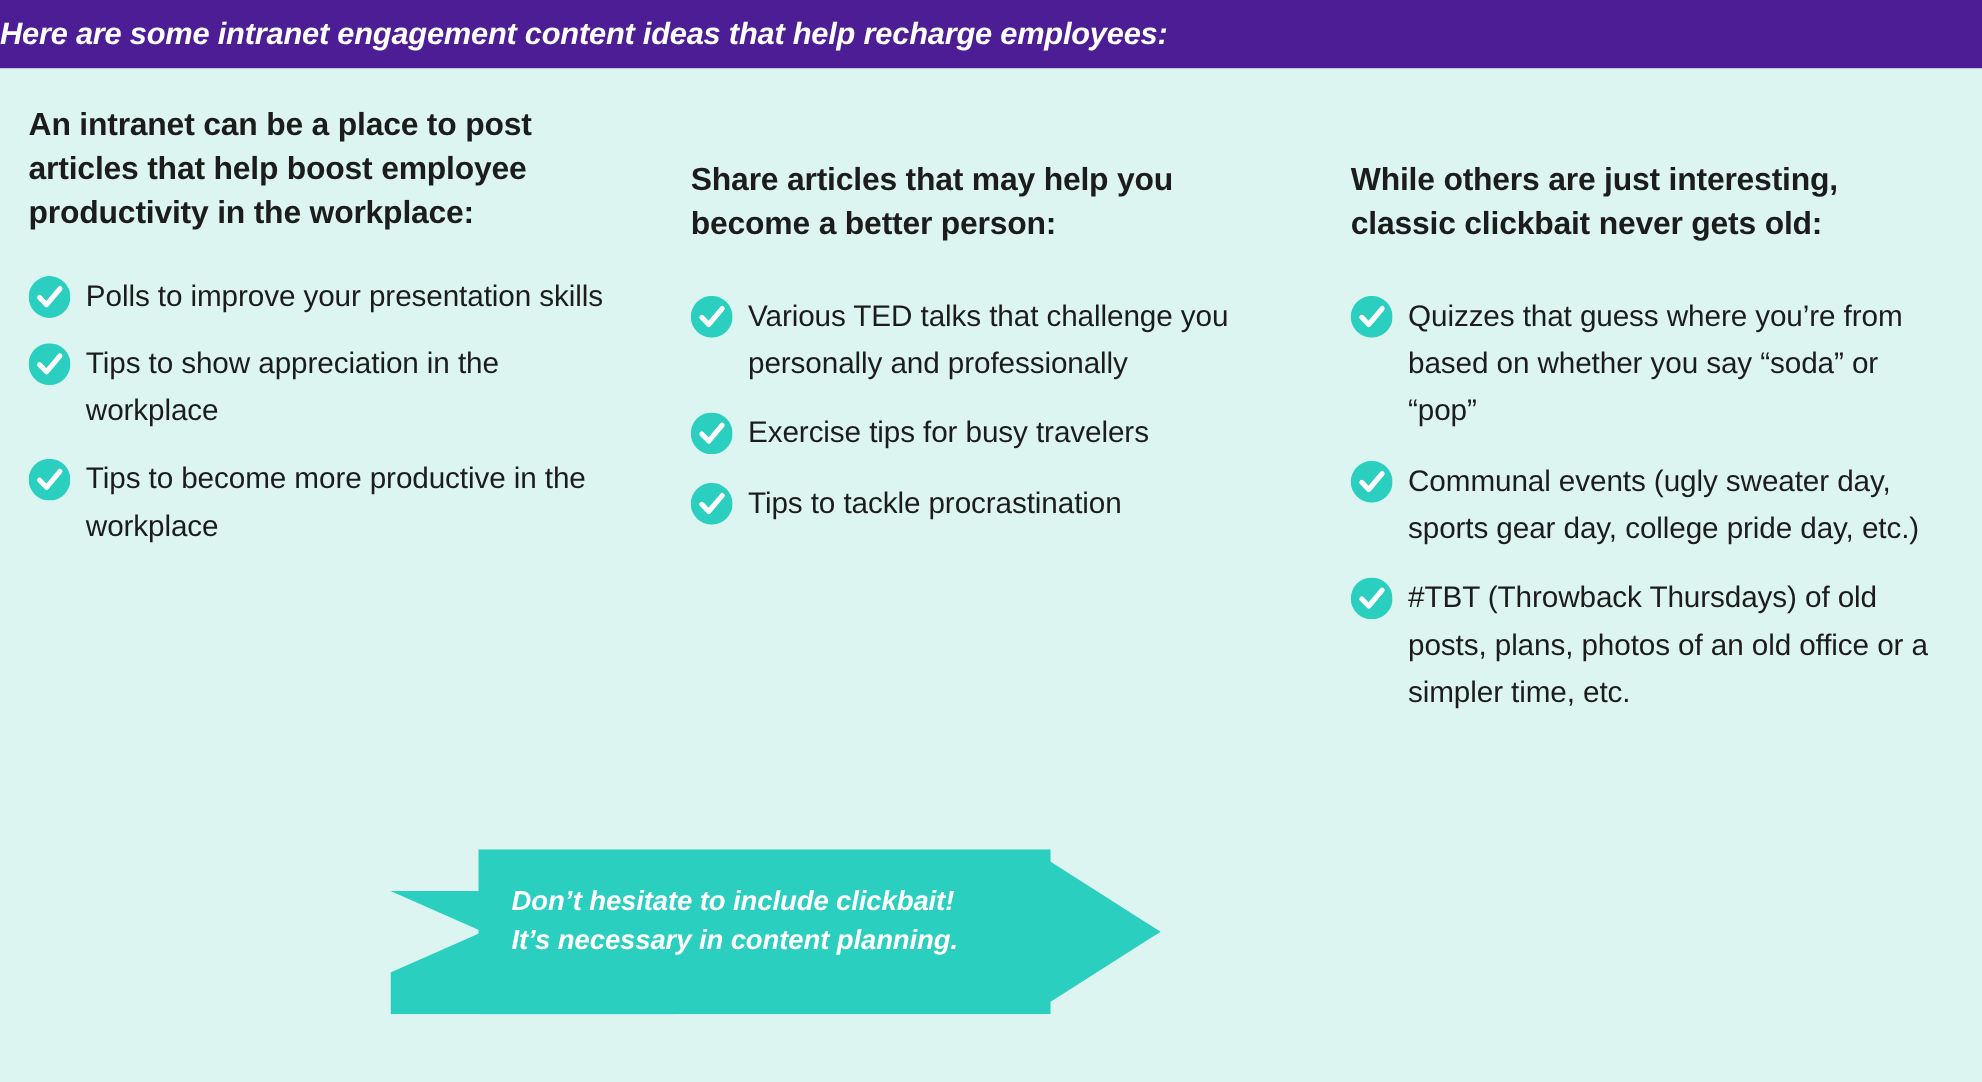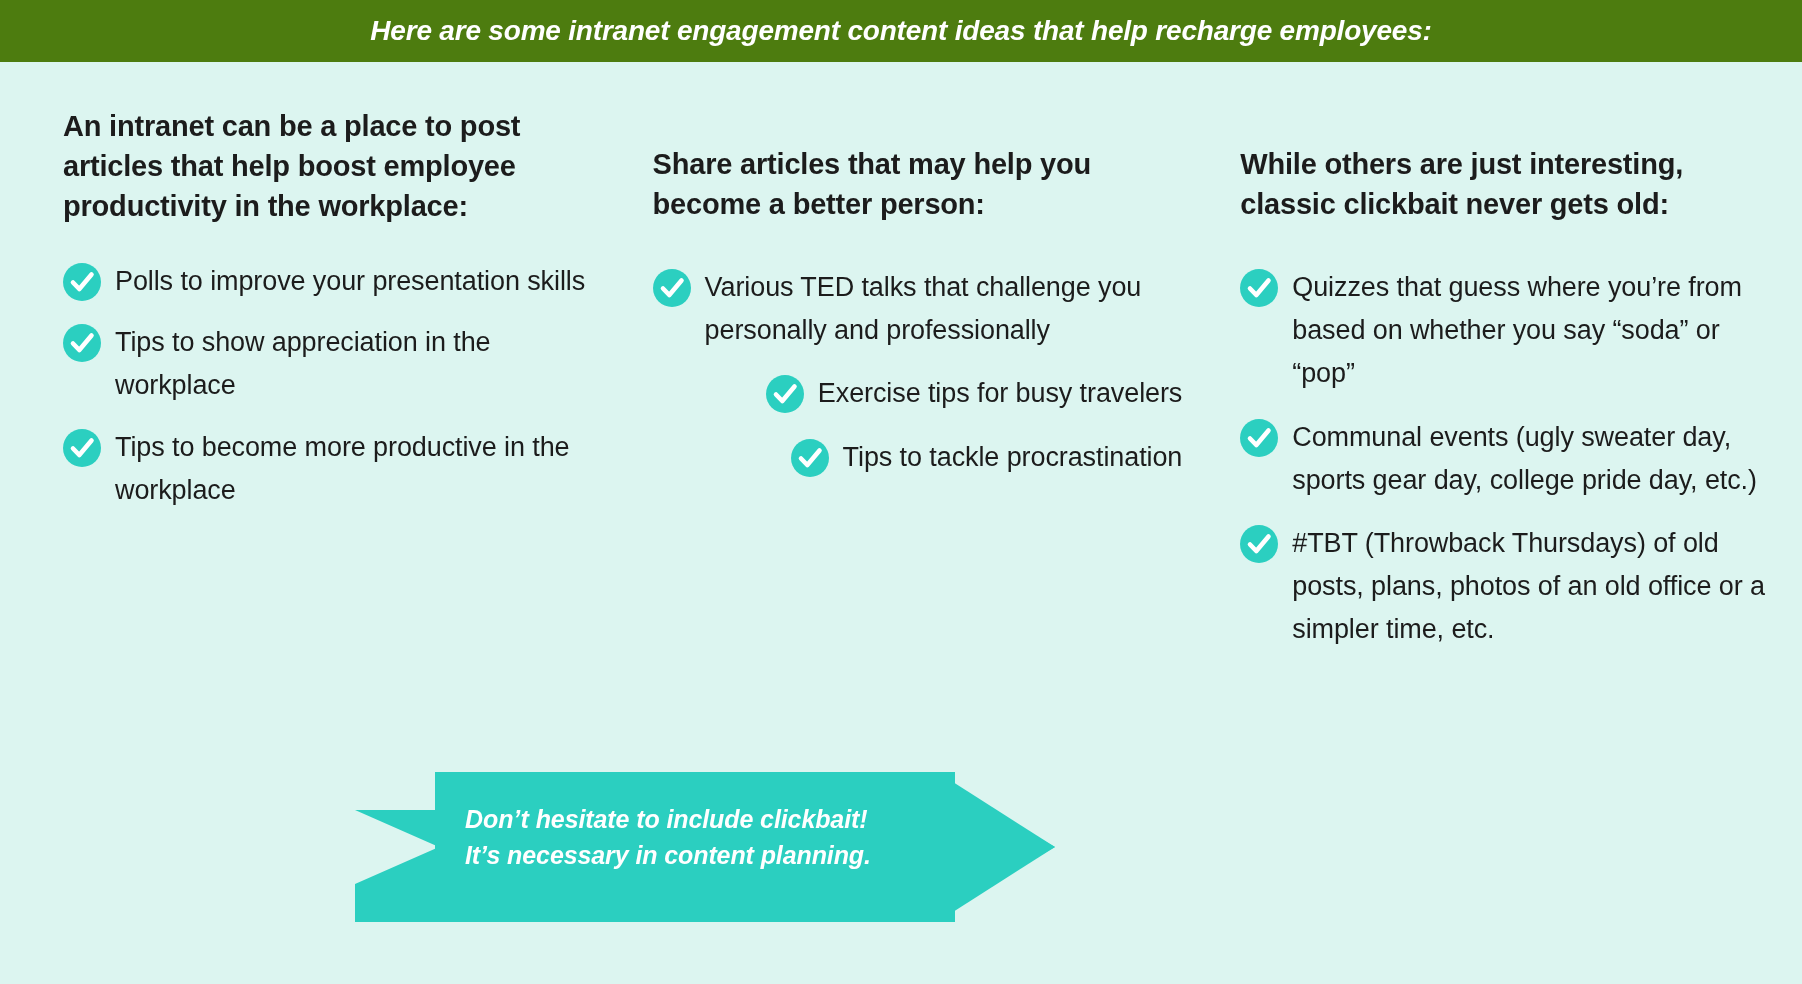--- a/index.html
+++ b/index.html
@@ -21,24 +21,24 @@
     box-sizing: border-box;
   }
 
   
   .header-banner {
     position: absolute;
     left: 0;
     top: 0;
     width: 1802px;
     height: 62px;
-    background: #4d7c0f;
+    background: #4c1d95;
     display: flex;
     align-items: center;
-    justify-content: center;
+    justify-content: flex-start;
   }
   .header-title {
     color: #ffffff;
     font-size: 28px;
     font-weight: bold;
     font-style: italic;
     letter-spacing: -0.2px;
     line-height: 1;
     white-space: nowrap;
   }
@@ -50,21 +50,21 @@
     top: 62px;
     width: 1802px;
     height: 922px;
     display: flex;
     align-items: flex-start;
   }
   .column {
     box-sizing: border-box;
     position: relative;
   }
-  .col-1 { width: 610px; padding: 44px 40px 0 26px; margin-left: 37px; }
+  .col-1 { width: 610px; padding: 32px 40px 0 26px; }
   .col-2 { width: 600px; padding: 82px 40px 0 18px; }
   .col-3 { width: 592px; padding: 82px 36px 0 18px; }
 
   .col-heading {
     font-size: 29px;
     font-weight: bold;
     color: #1c1c1c;
     line-height: 1.38;
     letter-spacing: -0.2px;
     margin: 0 0 34px 0;
@@ -75,21 +75,21 @@
   .check-list {
     list-style: none;
     margin: 0;
     padding: 0;
   }
   .check-item {
     display: flex;
     align-items: flex-start;
     margin-bottom: 18px;
   }
-  .col-2 .check-item { margin-bottom: 20px; justify-content: flex-end; }
+  .col-2 .check-item { margin-bottom: 20px; }
   .col-3 .check-item { margin-bottom: 20px; }
   .check-item:last-child { margin-bottom: 0; }
 
   .check-icon {
     flex: 0 0 auto;
     width: 38px;
     height: 38px;
     margin-right: 14px;
     margin-top: 3px;
   }

